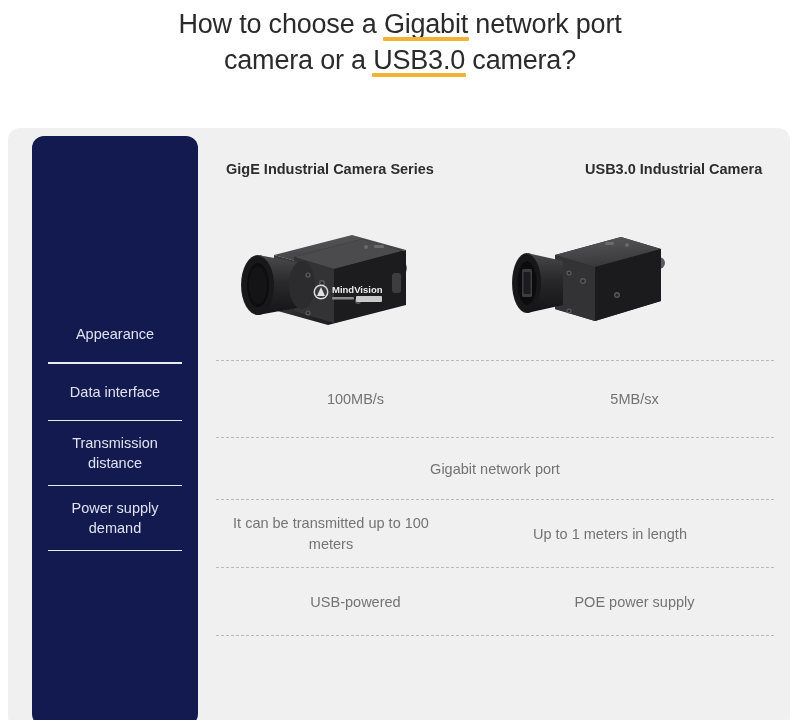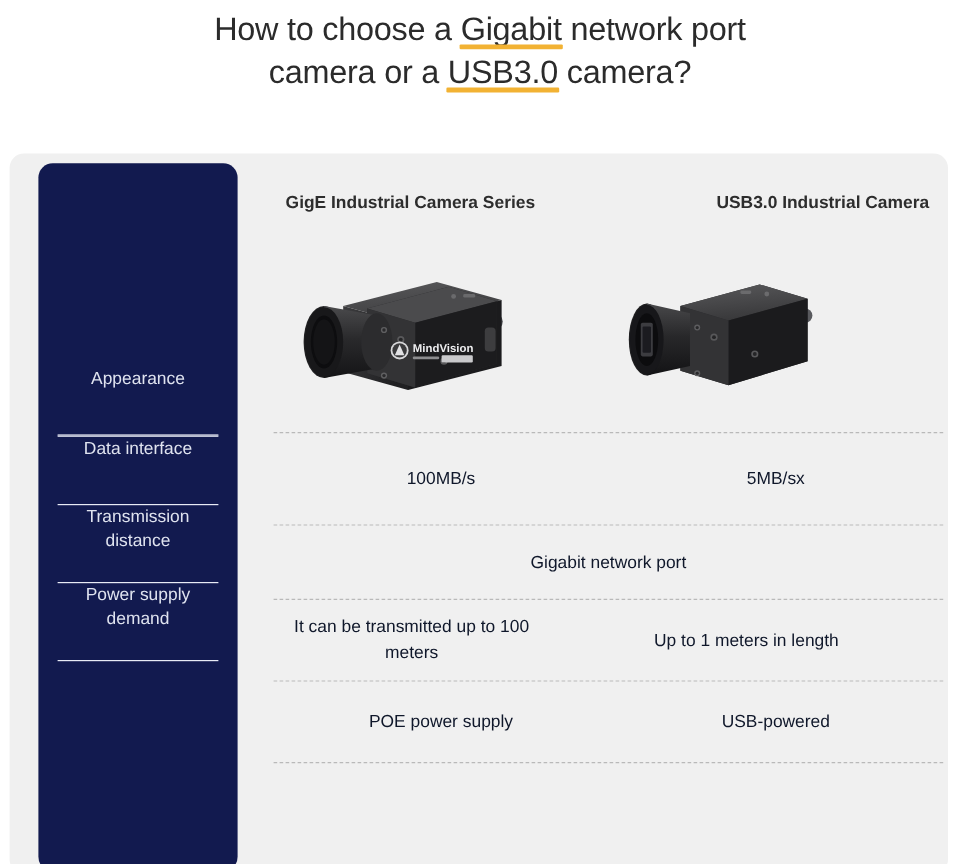--- a/index.html
+++ b/index.html
@@ -69,43 +69,44 @@
   }
   .side-spacer {
     height: 170px;
   }
   .side-item {
     color: #dfe3ef;
     font-size: 14.5px;
     line-height: 20px;
     text-align: center;
     display: flex;
+    align-items: center;
     justify-content: center;
   }
   .side-sep {
     height: 1px;
     background: #e8ebf5;
     margin: 0 auto;
     width: 100%;
   }
 
   
   .content {
     position: absolute;
-    left: 228px;
+    left: 216px;
     top: 136px;
     width: 558px;
   }
   .row {
     display: flex;
   }
   .cell {
     flex: 1 1 50%;
     text-align: center;
-    color: #0f172a;
+    color: #737373;
     font-size: 14.5px;
     line-height: 21px;
     display: flex;
     align-items: center;
     justify-content: center;
     box-sizing: border-box;
     padding: 0 6px;
   }
   .head-row {
     height: 66px;
@@ -315,18 +316,18 @@
   <div class="dash"></div>
 
   <div class="row data-row-c">
     <div class="cell" style="max-width:230px;margin:0 auto">It can be transmitted up to 100 meters</div>
     <div class="cell">Up to 1 meters in length</div>
   </div>
 
   <div class="dash"></div>
 
   <div class="row data-row-d">
+    <div class="cell">USB-powered</div>
     <div class="cell">POE power supply</div>
-    <div class="cell">USB-powered</div>
   </div>
 
   <div class="dash"></div>
 </div>
 
 </body></html>

